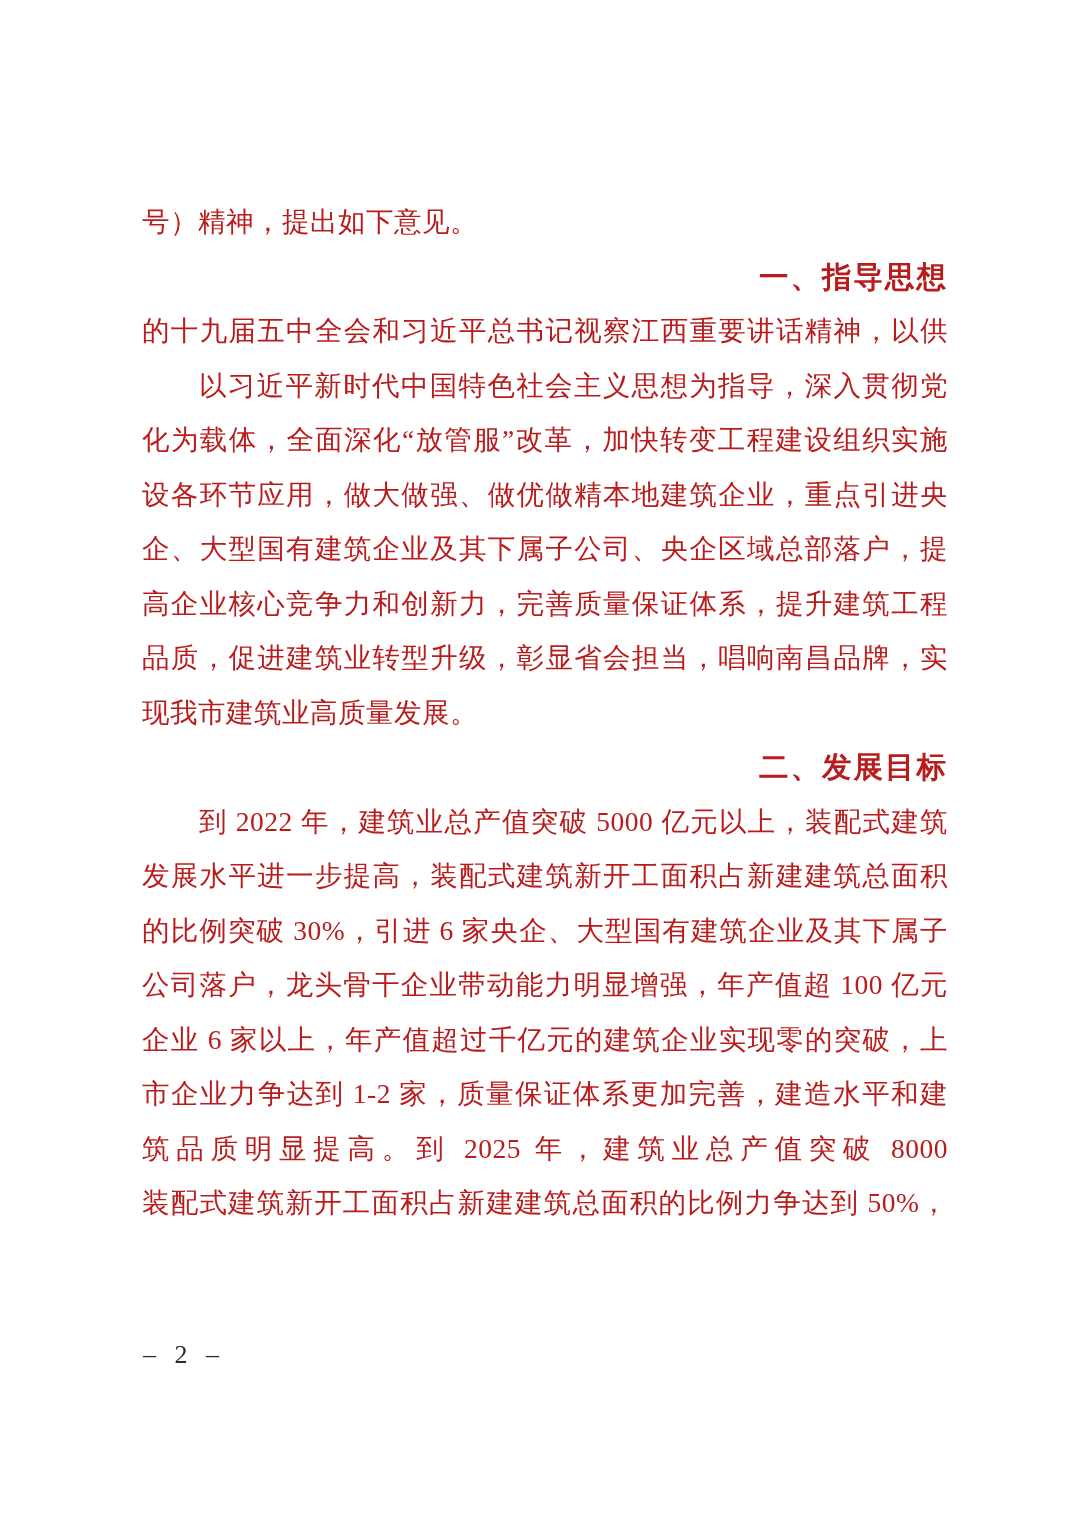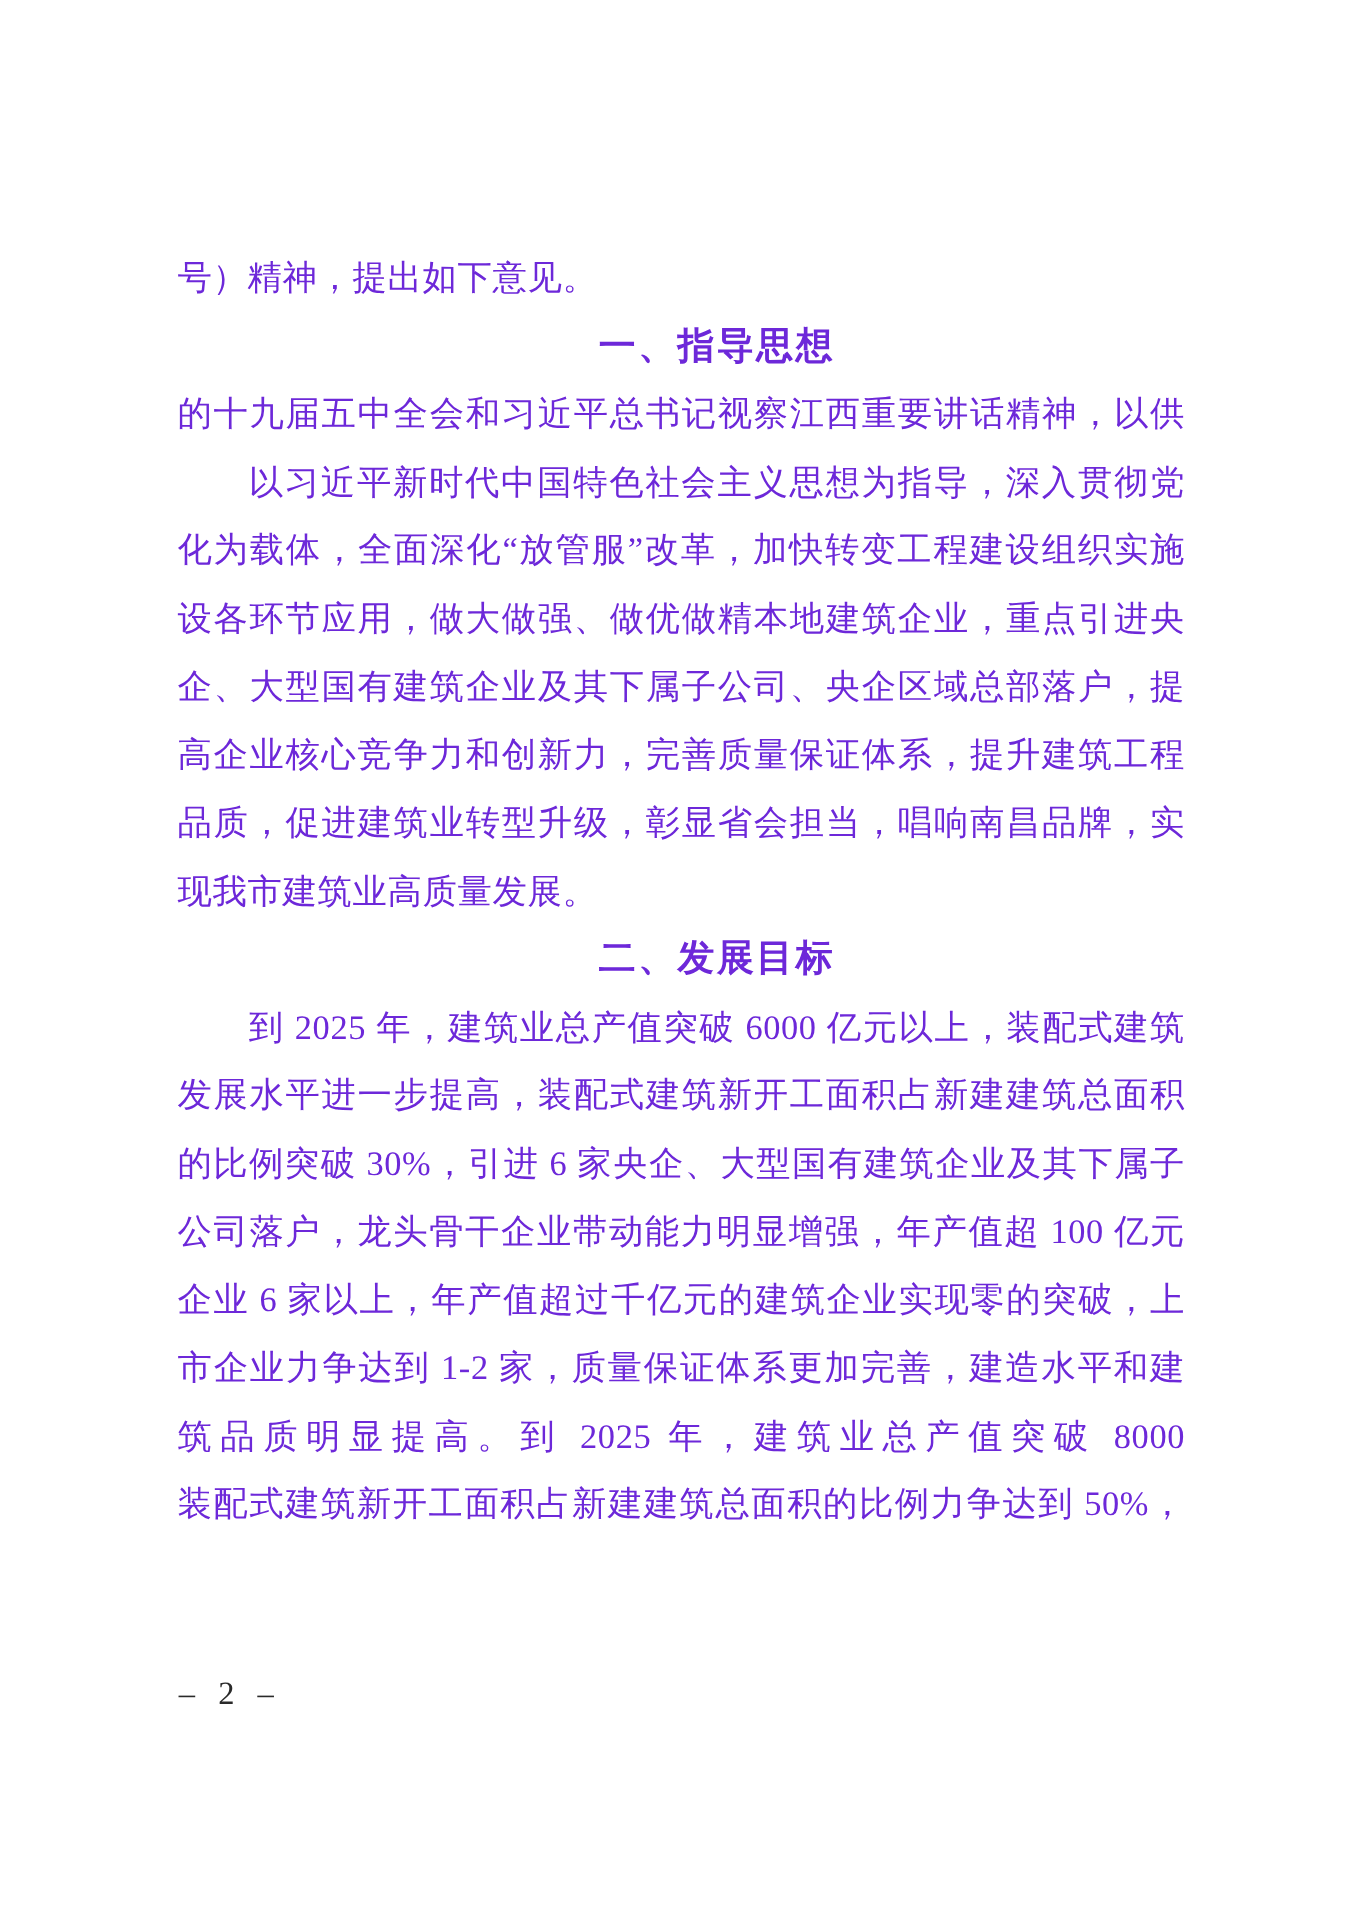--- a/index.html
+++ b/index.html
@@ -19,21 +19,21 @@
     left: 142px;
     top: 195px;
     width: 806px;
   }
   .ln {
     font-size: 27.5px;
     line-height: 54.5px;
     height: 54.5px;
     white-space: nowrap;
     letter-spacing: 0.5px;
-    color: #6d28d9;
+    color: #b91c1c;
   }
   .just {
     white-space: normal;
     text-align: justify;
     text-align-last: justify;
     text-justify: inter-character;
     word-break: keep-all;
     overflow: hidden;
   }
   .left {
@@ -41,21 +41,21 @@
   }
   .indent {
     text-indent: 57px;
   }
   .heading {
     font-family: "Liberation Sans", "DejaVu Sans", sans-serif;
     font-weight: bold;
     font-size: 29.5px;
     letter-spacing: 2px;
     white-space: nowrap;
-    text-align: center;
+    text-align: right;
   }
   .page-number {
     position: absolute;
     left: 143px;
     top: 1340px;
     font-size: 26px;
     letter-spacing: 6px;
     color: #2a2a2a;
     font-family: "Liberation Serif", "DejaVu Serif", serif;
   }
@@ -69,21 +69,21 @@
     <div class="ln heading indent">一、指导思想</div>
     <div class="ln just">的十九届五中全会和习近平总书记视察江西重要讲话精神，以供</div>
     <div class="ln just indent">以习近平新时代中国特色社会主义思想为指导，深入贯彻党</div>
     <div class="ln just">化为载体，全面深化“放管服”改革，加快转变工程建设组织实施</div>
     <div class="ln just">设各环节应用，做大做强、做优做精本地建筑企业，重点引进央</div>
     <div class="ln just">企、大型国有建筑企业及其下属子公司、央企区域总部落户，提</div>
     <div class="ln just">高企业核心竞争力和创新力，完善质量保证体系，提升建筑工程</div>
     <div class="ln just">品质，促进建筑业转型升级，彰显省会担当，唱响南昌品牌，实</div>
     <div class="ln left">现我市建筑业高质量发展。</div>
     <div class="ln heading indent">二、发展目标</div>
-    <div class="ln just indent">到 2025 年，建筑业总产值突破 6000 亿元以上，装配式建筑</div>
+    <div class="ln just indent">到 2022 年，建筑业总产值突破 5000 亿元以上，装配式建筑</div>
     <div class="ln just">发展水平进一步提高，装配式建筑新开工面积占新建建筑总面积</div>
     <div class="ln just">的比例突破 30%，引进 6 家央企、大型国有建筑企业及其下属子</div>
     <div class="ln just">公司落户，龙头骨干企业带动能力明显增强，年产值超 100 亿元</div>
     <div class="ln just">企业 6 家以上，年产值超过千亿元的建筑企业实现零的突破，上</div>
     <div class="ln just">市企业力争达到 1-2 家，质量保证体系更加完善，建造水平和建</div>
     <div class="ln just">筑品质明显提高。到 2025 年，建筑业总产值突破 8000 亿元以上，</div>
     <div class="ln just">装配式建筑新开工面积占新建建筑总面积的比例力争达到 50%，</div>
   </div>
   <div class="page-number">– 2 –</div>
 </div>

